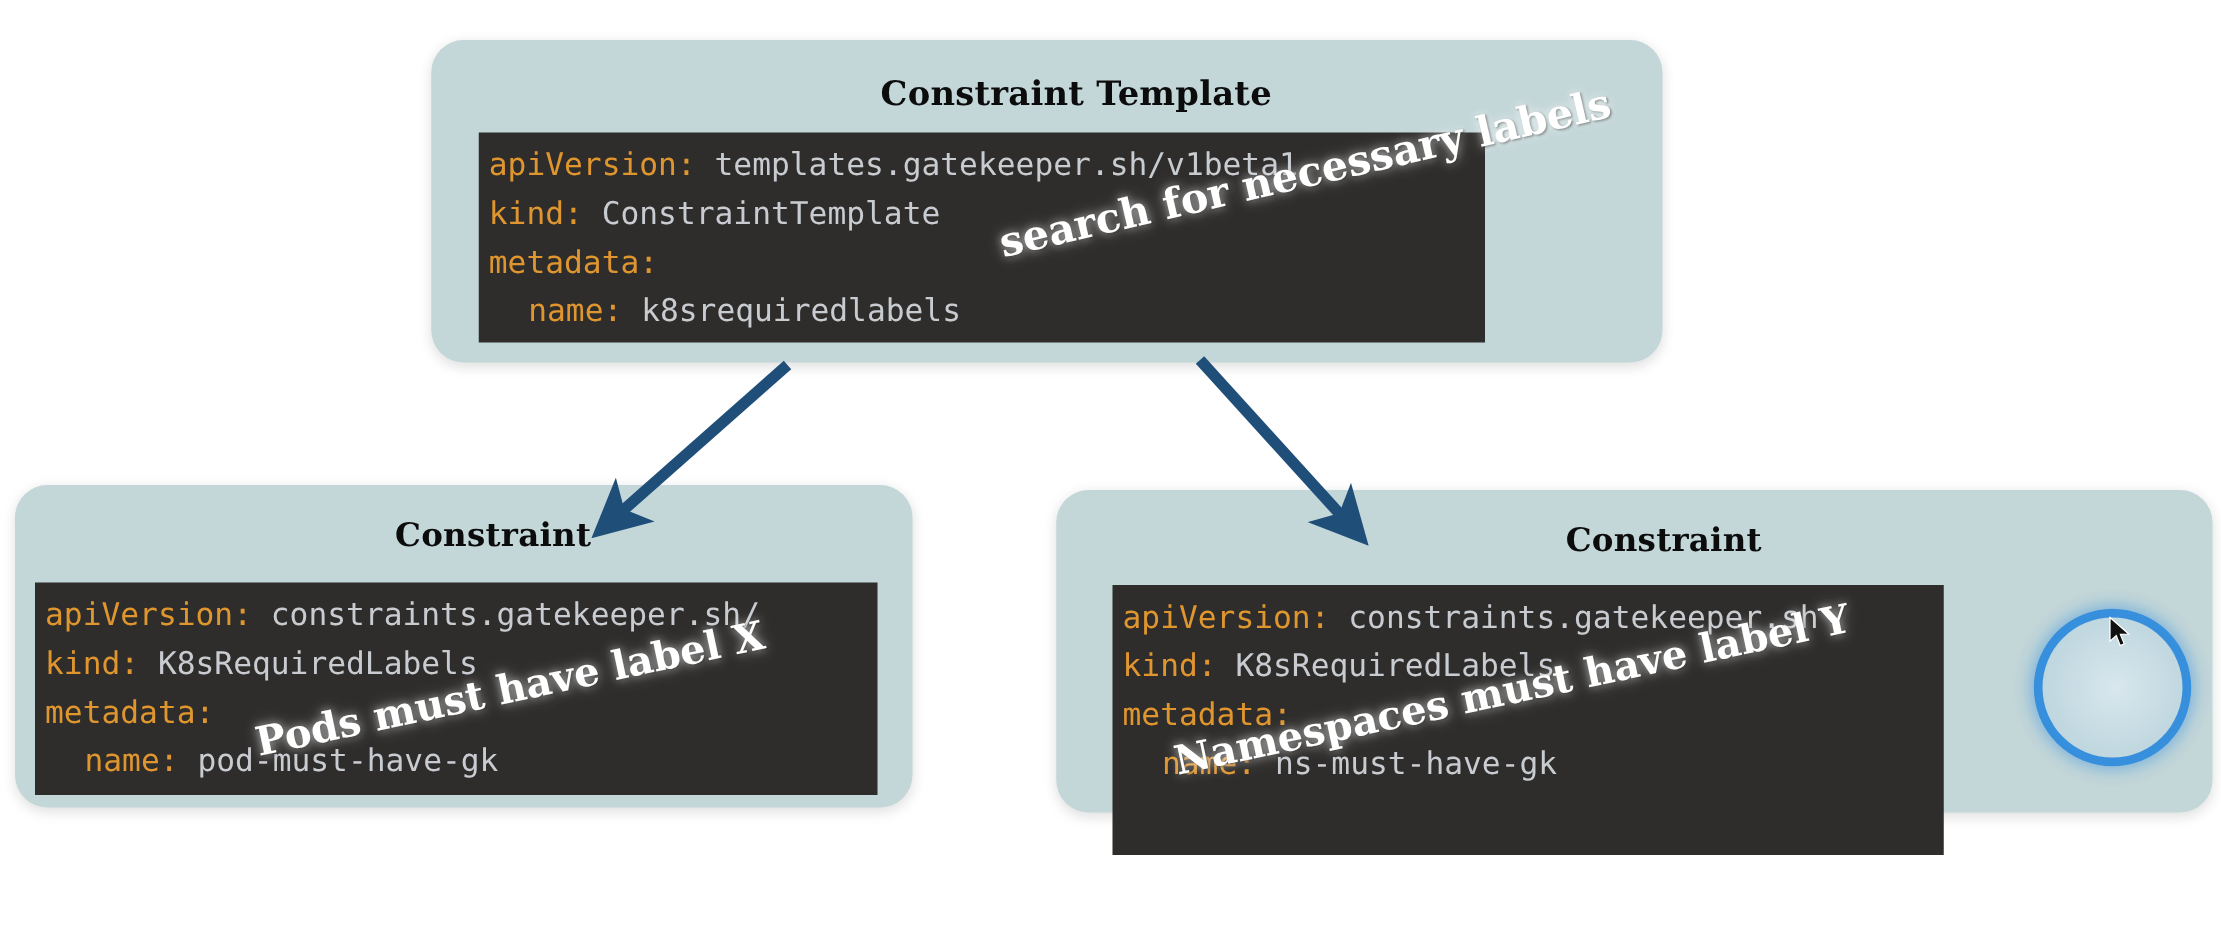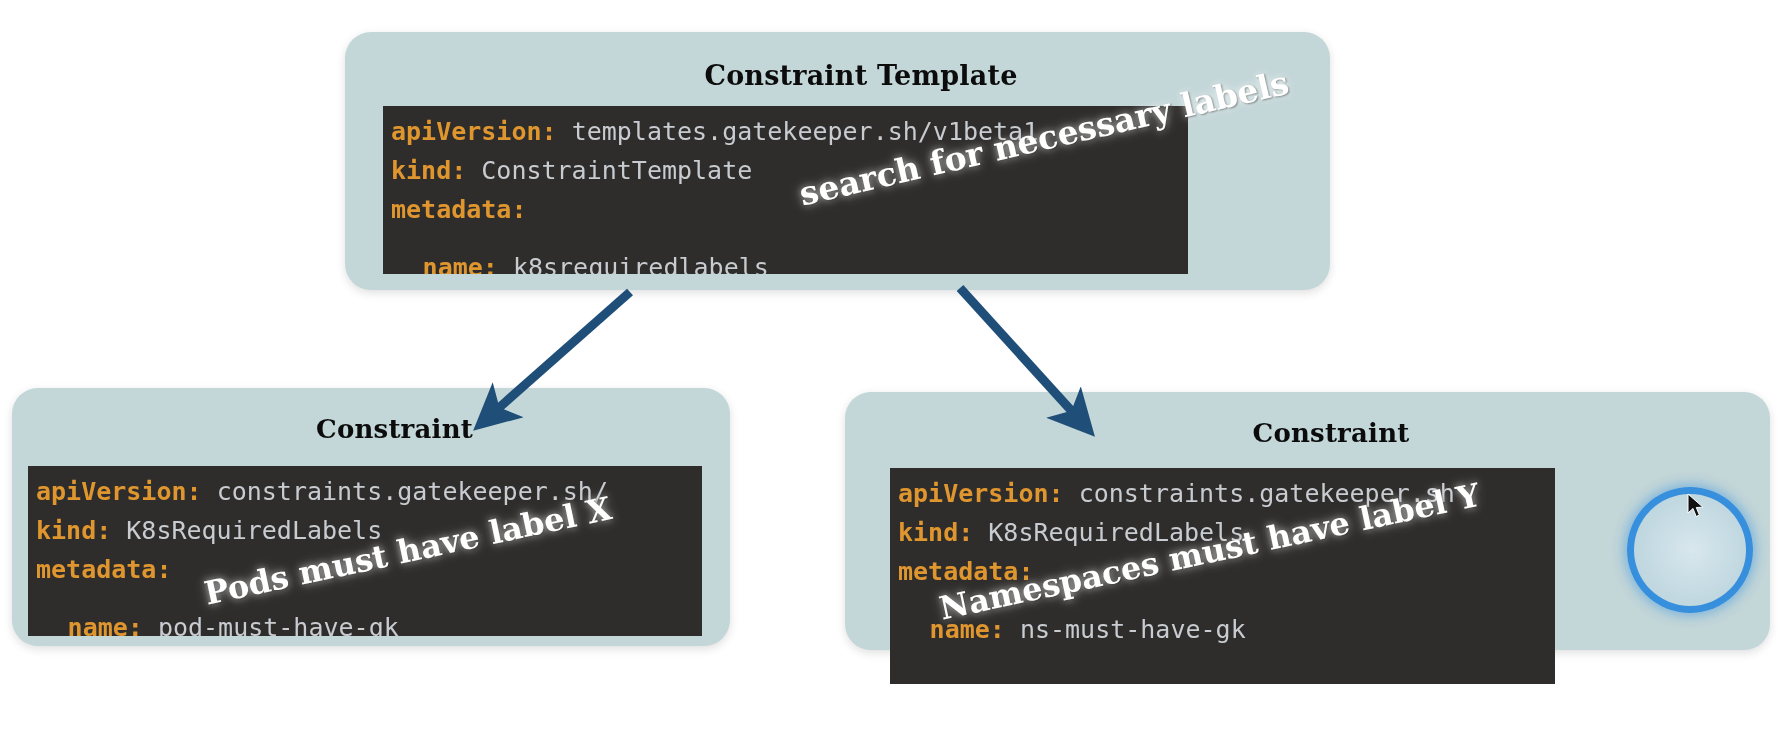--- a/index.html
+++ b/index.html
@@ -52,24 +52,24 @@
     color: #c9cdd2;
     overflow: hidden;
     white-space: pre;
     box-sizing: border-box;
     padding: 6px 0 6px 8px;
   }
   #code-template { left: 38px;  top: 74px;  width: 805px; height: 168px; }
   #code-left     { left: 16px;  top: 78px;  width: 674px; height: 170px; }
   #code-right    { left: 45px;  top: 76px;  width: 665px; height: 216px; }
 
-  .code .key   { color: #e0962f; font-weight: bold; }
+  .code .key   { color: #e0962f; font-weight: normal; }
   .code .val   { color: #c8ccd1; }
   .code-line   { display: block; height: 39px; }
-  .indent      { padding-left: 2.1ch; margin-top: 19px; }
+  .indent      { padding-left: 2.1ch; }
 
   
   .arrow-svg {
     position: absolute;
     left: 0;
     top: 0;
     width: 1777px;
     height: 752px;
     pointer-events: none;
     overflow: visible;

